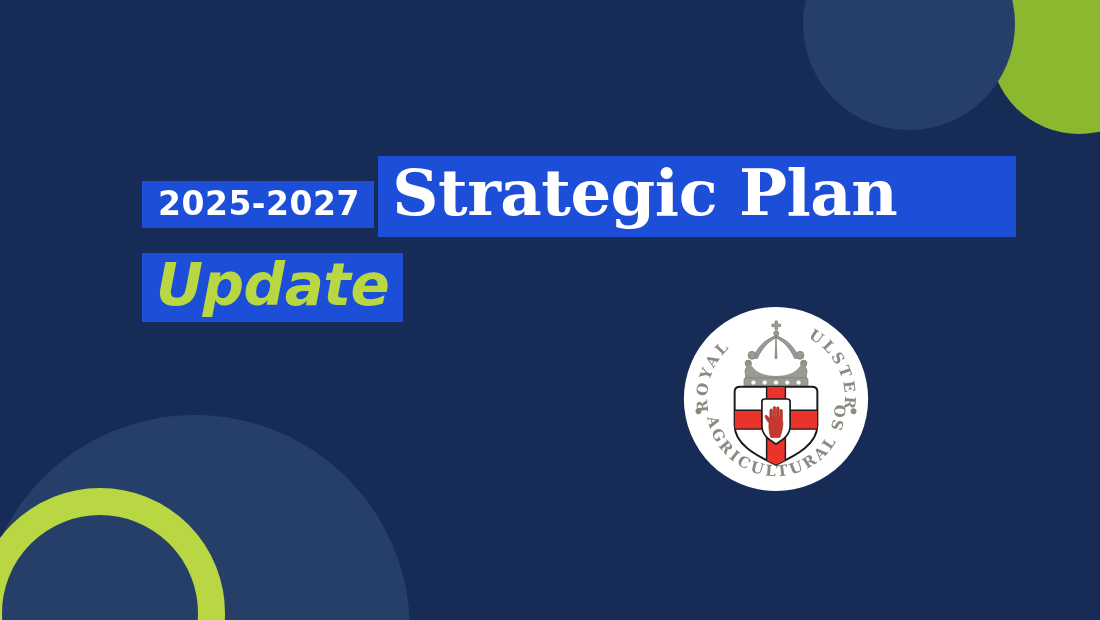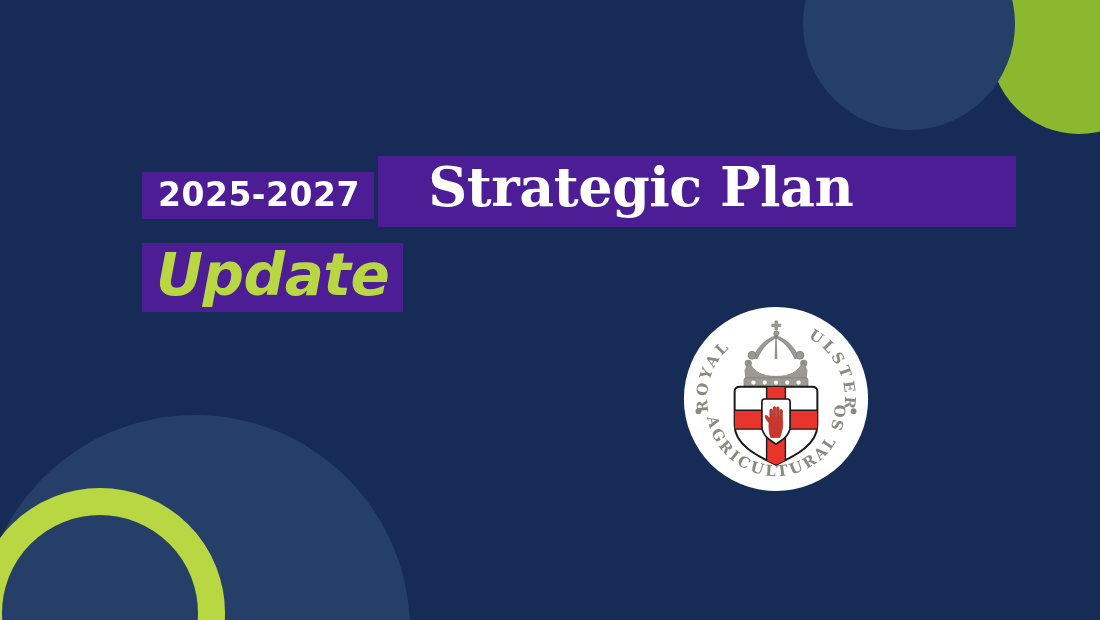--- a/index.html
+++ b/index.html
@@ -45,21 +45,21 @@
   
   #title-group {
     position: absolute;
     left: 142px;
     top: 150px;
     z-index: 5;
   }
 
   .textbar {
     display: inline-block;
-    background: #4c1d95;
+    background: #1d4ed8;
     padding: 2px 12px 4px 16px;
     box-sizing: border-box;
   }
 
   #eyebrow-bar { padding: 6px 14px 8px 16px; }
   #eyebrow-text {
     font-family: "DejaVu Sans", sans-serif;
     font-size: 33px;
     font-weight: 700;
     letter-spacing: 0.5px;
@@ -68,27 +68,26 @@
     white-space: nowrap;
   }
 
   #headline-bar {
     padding: 4px 14px 12px 14px;
     margin-top: 6px;
     width: 638px;
   }
   #headline-text {
     font-family: "DejaVu Serif", serif;
-    font-size: 54px;
+    font-size: 64px;
     font-weight: 700;
     color: #ffffff;
     line-height: 1.02;
     letter-spacing: -0.5px;
     white-space: nowrap;
-    margin-left: 36px;
   }
 
   #subhead-bar {
     padding: 2px 14px 6px 14px;
     margin-top: 16px;
   }
   #subhead-text {
     font-family: "DejaVu Sans", sans-serif;
     font-style: italic;
     font-weight: 700;

